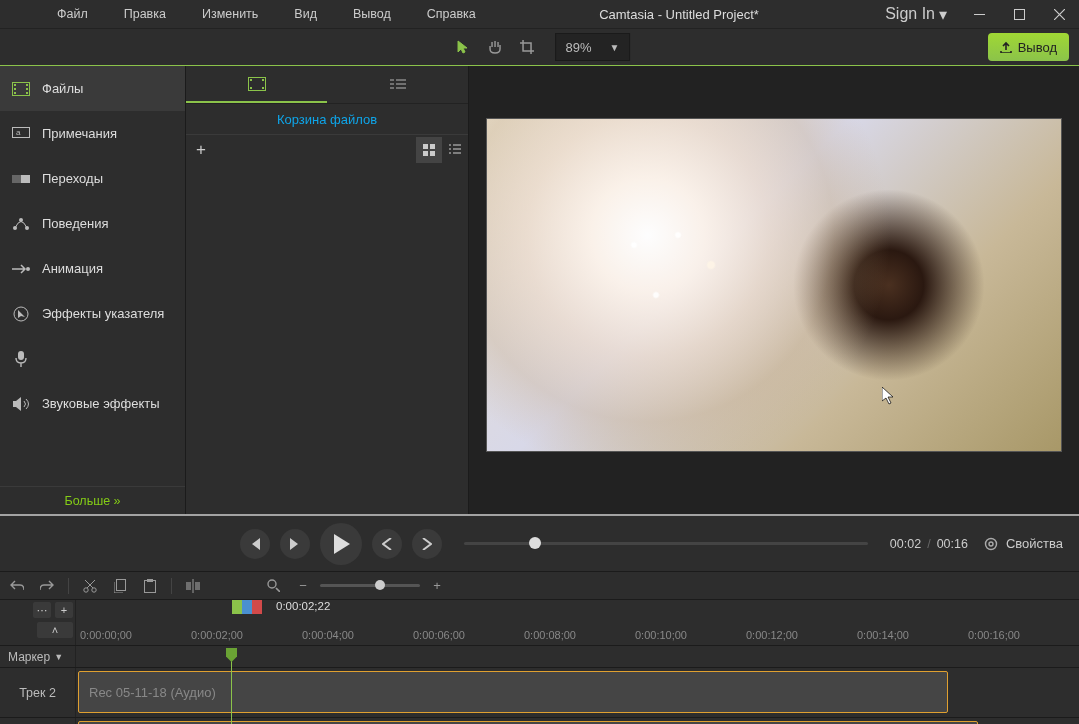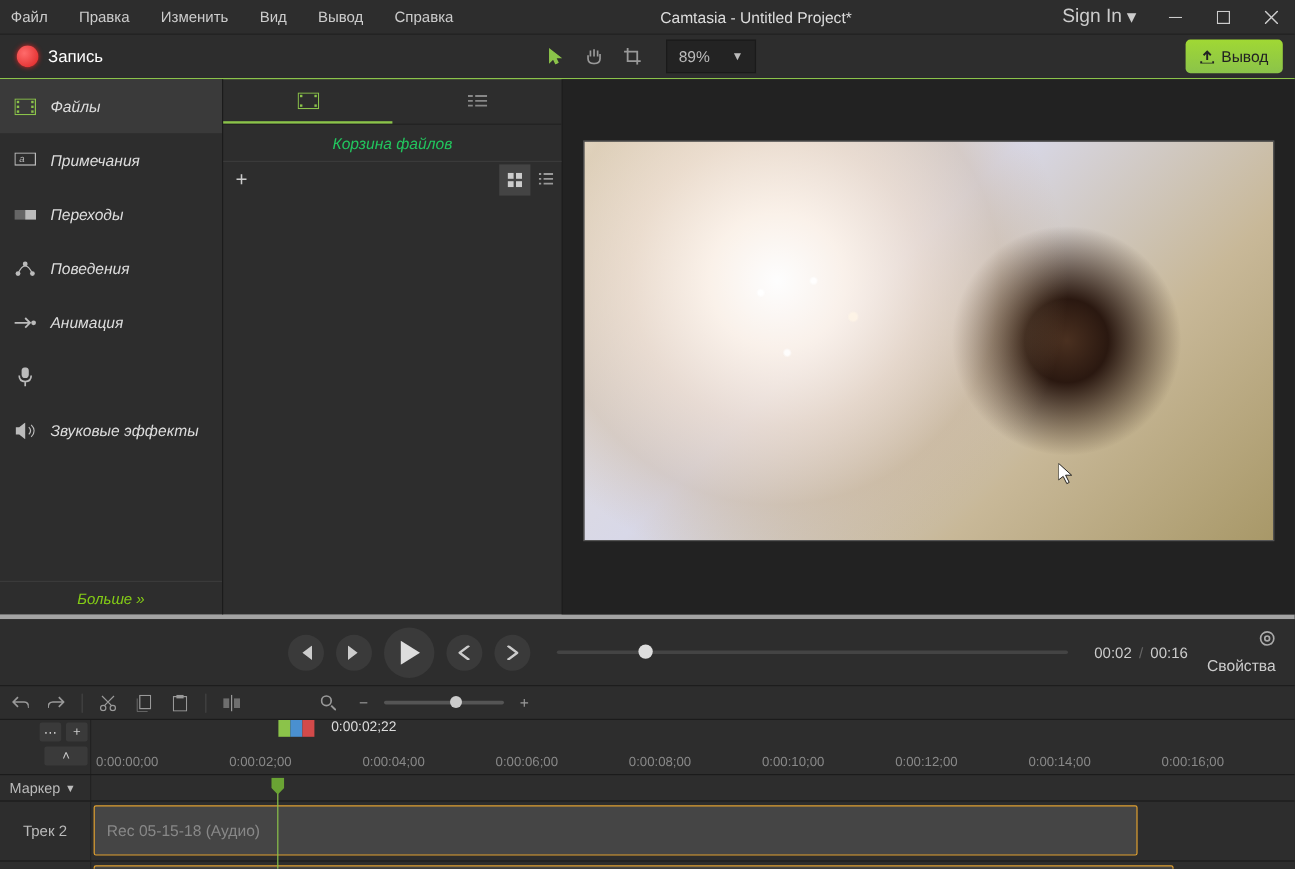--- a/index.html
+++ b/index.html
@@ -1,52 +1,52 @@
 <!DOCTYPE html>
 <html><head>
 <meta charset="utf-8">
 <style>
 * { margin: 0; padding: 0; box-sizing: border-box; font-family: "Segoe UI", Arial, sans-serif; user-select: none; }
 body { width: 1079px; height: 724px; background: #2d2d2d; color: #ccc; overflow: hidden; font-size: 13px; }
 
 
 .titlebar { height: 28px; background: #2d2d2d; display: flex; align-items: center; }
-.menubar { display: flex; gap: 8px; }
+.menubar { display: flex; gap: 18px; padding-left: 48px; }
 .menuitem { padding: 4px 9px; color: #ccc; font-size: 12.5px; }
 .title { flex: 1; text-align: center; color: #ddd; font-size: 13px; }
 .signin { display: flex; align-items: center; gap: 4px; padding: 0 12px; color: #ccc; font-size: 16px; }
 .winbtn { width: 40px; height: 28px; display: flex; align-items: center; justify-content: center; color: #ccc; }
 
 
 .toolbar { height: 38px; border-top: 1px solid #222; border-bottom: 1px solid #8bc34a; display: flex; align-items: center; background: #2d2d2d; }
 .recbtn { display: flex; align-items: center; gap: 8px; padding: 0 14px; height: 100%; }
 .reddot { width: 18px; height: 18px; border-radius: 50%; background: radial-gradient(circle at 35% 35%, #ff6b6b, #d22); box-shadow: 0 0 4px #d22; }
 .reclabel { color: #fff; font-size: 14px; font-weight: 500; }
 .centertools { position: absolute; left: 50%; transform: translateX(-50%); display: flex; align-items: center; gap: 4px; }
 .toolbtn { width: 28px; height: 28px; display: flex; align-items: center; justify-content: center; color: #aaa; }
 .toolbtn.active svg path, .toolbtn.active svg { fill: #8bc34a; stroke: #8bc34a; }
 .zoomsel { display: flex; align-items: center; gap: 18px; background: #232323; height: 28px; padding: 0 10px; margin-left: 10px; border: 1px solid #1a1a1a; color: #bbb; }
 .outputbtn { margin-left: auto; margin-right: 10px; height: 28px; background: linear-gradient(#a0d834,#8bc34a); border-radius: 4px; display: flex; align-items: center; gap: 6px; padding: 0 12px; color: #222; font-weight: 500; }
 
 
-.main { display: flex; height: 450px; border-bottom: 4px solid #a3a3a3; font-style: italic; }
+.main { display: flex; height: 450px; border-bottom: 2px solid #a3a3a3; }
 .sidebar { width: 186px; border-right: 1px solid #1b1b1b; display: flex; flex-direction: column; }
 .sideitem { height: 45px; display: flex; align-items: center; gap: 12px; padding: 0 12px; color: #ddd; font-size: 13px; }
 .sideitem.active { background: #3a3a3a; }
 .sideicon { width: 18px; height: 18px; display: flex; align-items: center; justify-content: center; color: #bbb; }
 .sideitem.active .sideicon { color: #8bc34a; }
 .sidegrow { flex: 1; }
 .morebtn { height: 28px; display: flex; align-items: center; justify-content: center; gap: 4px; font-size: 12.5px; color: #84cc16; border-top: 1px solid #3a3a3a; }
 
 
 .binpanel { width: 283px; border-right: 1px solid #1b1b1b; display: flex; flex-direction: column; }
 .bintabs { height: 38px; display: flex; border-bottom: 1px solid #222; }
 .bintab { flex: 1; display: flex; align-items: center; justify-content: center; border-bottom: 2px solid transparent; }
 .bintab.active { border-bottom-color: #8bc34a; }
-.binheader { height: 30px; display: flex; align-items: center; justify-content: center; color: #22c55e; font-size: 13px; }
+.binheader { height: 30px; display: flex; align-items: center; justify-content: center; color: #0ea5e9; font-size: 13px; }
 .bincontent { flex: 1; padding: 12px; }
 .clipitem { width: 118px; }
 .clipthumb { width: 118px; height: 66px; background: linear-gradient(140deg,#e8d8b8 0%,#f5f0e5 25%,#d8b890 50%,#3a2a1a 65%,#8a7a5a 100%); border: 1px solid #555; }
 .clipname { display: flex; align-items: center; gap: 5px; padding-top: 5px; font-size: 12.5px; color: #ddd; }
 .recicon { width: 12px; height: 12px; border-radius: 50%; border: 1.5px solid #ccc; }
 .binfooter { height: 30px; display: flex; align-items: center; border-top: 1px solid #3a3a3a; }
 .addbtn { width: 30px; height: 30px; display: flex; align-items: center; justify-content: center; font-size: 17px; }
 .viewbtns { margin-left: auto; display: flex; }
 .viewbtn { width: 26px; height: 26px; display: flex; align-items: center; justify-content: center; }
 .viewbtn.active { background: #444; }
@@ -73,21 +73,21 @@
 
 .playback { height: 56px; background: #2d2d2d; display: flex; align-items: center; padding: 0 16px 0 20px; border-bottom: 1px solid #1b1b1b; }
 .transport { display: flex; align-items: center; gap: 10px; margin-left: 220px; }
 .pbtn { width: 30px; height: 30px; border-radius: 50%; background: #3a3a3a; display: flex; align-items: center; justify-content: center; color:#ccc; }
 .playbtn { width: 42px; height: 42px; }
 .seek { flex: 1; display: flex; align-items: center; margin: 0 22px; position: relative; }
 .seektrack { flex: 1; height: 3px; background: #444; border-radius: 2px; position: relative; }
 .seekthumb { position: absolute; left: 16%; top: -5px; width: 12px; height: 12px; border-radius: 50%; background: #ddd; }
 .timedisp { color: #ccc; font-size: 12.5px; }
 .timedisp .sep { color: #666; margin: 0 6px; }
-.props { display: flex; align-items: flex-end; gap: 8px; margin-left: 16px; flex-direction: column; }
+.props { display: flex; align-items: flex-end; gap: 8px; margin-left: 16px; }
 
 
 .tltools { height: 28px; background: #2d2d2d; border-bottom: 1px solid #1b1b1b; display: flex; align-items: center; padding: 0 6px; gap: 8px; }
 .tlbtn { width: 22px; height: 22px; display:flex; align-items:center; justify-content:center; color:#999; }
 .tlsep { width:1px; height:16px; background:#444; margin: 0 2px; }
 .tlgrow { width: 42px; }
 .tlzoom { display:flex; align-items:center; gap:6px; }
 .tlzslider { width: 100px; height: 3px; background:#555; position:relative; border-radius:2px; }
 .tlzslider .thumb { position:absolute; left:55%; top:-4px; width:10px; height:10px; border-radius:50%; background:#ccc; }
 
@@ -147,24 +147,20 @@
       </svg>
     </div>
   <div class="winbtn">
       <svg width="11" height="11">
         <path d="M0 0 L11 11 M11 0 L0 11" stroke="currentColor" stroke-width="1.2"></path>
       </svg>
     </div>
 </div>
 
 <div class="toolbar">
-  <div class="recbtn">
-    <div class="reddot"></div>
-    <div class="reclabel">Запись</div>
-  </div>
   <div class="centertools">
     <div class="toolbtn active">
         <svg width="14" height="14" viewBox="0 0 14 14">
           <path d="M2 1 L2 12 L5 9 L7 13 L9 12 L7 8 L11 8 Z" fill="#8bc34a"></path>
         </svg>
       </div>
     <div class="toolbtn">
         <svg width="14" height="14">
           <path d="M7 1 L7 7 M4 2 L4 7 M10 2 L10 7 M2 6 L2 9 Q2 13 7 13 Q12 13 12 9 L12 5" fill="none" stroke="#999" stroke-width="1.4"></path>
         </svg>
@@ -233,20 +229,29 @@
       <span>Поведения</span>
     </div>
     <div class="sideitem">
       <span class="sideicon">
           <svg width="18" height="10">
             <path d="M0 5 L12 5 M9 1 L13 5 L9 9" fill="none" stroke="currentColor" stroke-width="1.5"></path>
             <circle cx="16" cy="5" r="2" fill="currentColor"></circle>
           </svg>
         </span>
       <span>Анимация</span>
+    </div>
+    <div class="sideitem">
+      <span class="sideicon">
+          <svg width="16" height="16">
+            <circle cx="8" cy="8" r="7" fill="none" stroke="currentColor"></circle>
+            <path d="M5 4 L5 12 L8 10 L12 11 Z" fill="currentColor"></path>
+          </svg>
+        </span>
+      <span>Эффекты указателя</span>
     </div>
     <div class="sideitem">
       <span class="sideicon">
           <svg width="12" height="16">
             <rect x="3" y="0" width="6" height="9" rx="3" fill="currentColor"></rect>
             <path d="M1 7 Q1 12 6 12 Q11 12 11 7 M6 12 L6 16" fill="none" stroke="currentColor" stroke-width="1.4"></path>
           </svg>
         </span>
     </div>
     <div class="sideitem">
@@ -448,21 +453,21 @@
     <div class="markerlabel">
         <span>Маркер</span>
         <span style="font-size:9px">▼</span>
       </div>
     <div style="flex:1"></div>
   </div>
   <div class="trackrow">
     <div class="trklabel">Трек 2</div>
     <div class="trkarea">
         <div class="clip w1">
-          <span>Rec 05-15-18 (Аудио)</span>
+          <span>Rec 05-11-18 (Аудио)</span>
         </div>
       </div>
   </div>
   <div class="trackrow">
     <div class="trklabel">Трек 1</div>
     <div class="trkarea">
         <div class="clip w2"></div>
       </div>
   </div>
 </div>

